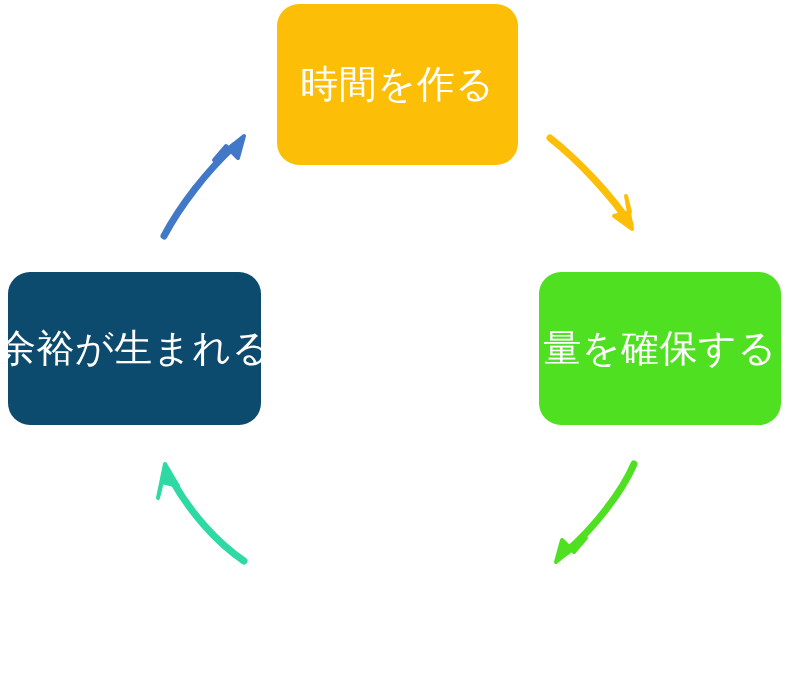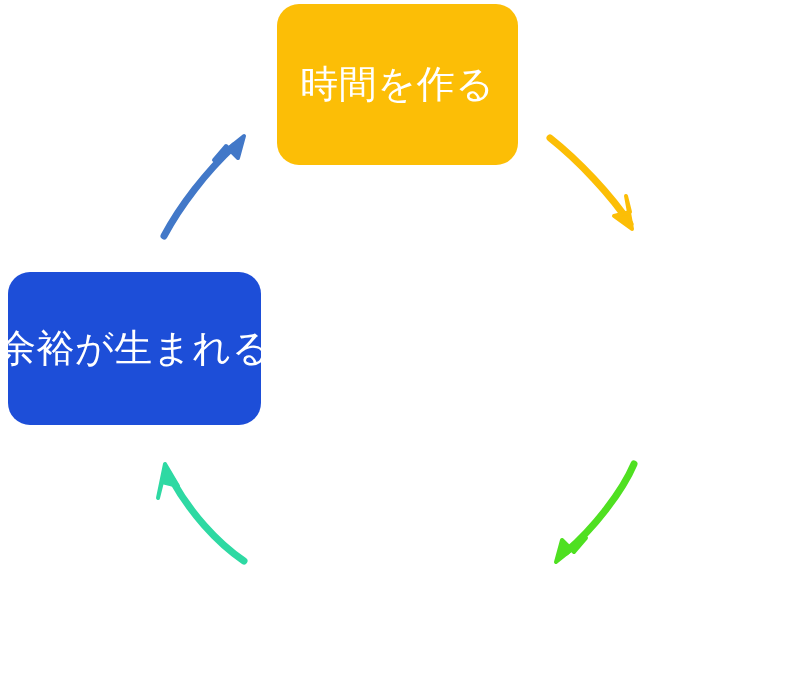--- a/index.html
+++ b/index.html
@@ -60,21 +60,21 @@
     height: 153px;
     background: #2ED9A3;
     font-size: 38px;
   }
   
   #node-left {
     left: 8px;
     top: 272px;
     width: 253px;
     height: 153px;
-    background: #1d4ed8;
+    background: #0c4a6e;
     font-size: 38px;
   }
   #arrows {
     position: absolute;
     left: 0;
     top: 0;
     width: 791px;
     height: 694px;
     pointer-events: none;
   }
@@ -104,19 +104,22 @@
     <g>
       <path d="M 164 236 C 180 206, 206 172, 234 146" stroke="#4278C8" stroke-width="7" fill="none" stroke-linecap="round"></path>
       <path d="M 244 136 L 238 158 L 226 146 L 214 160 Z" fill="#4278C8" stroke="#4278C8" stroke-width="4" stroke-linejoin="round"></path>
     </g>
   </svg>
 
   <div class="node" id="node-top">
     <span class="node-label">時間を作る</span>
   </div>
 
+  <div class="node" id="node-right">
+    <span class="node-label">量を確保する</span>
+  </div>
 
 
   <div class="node" id="node-left">
     <span class="node-label">余裕が生まれる</span>
   </div>
 
 </div>
 
 </body></html>

